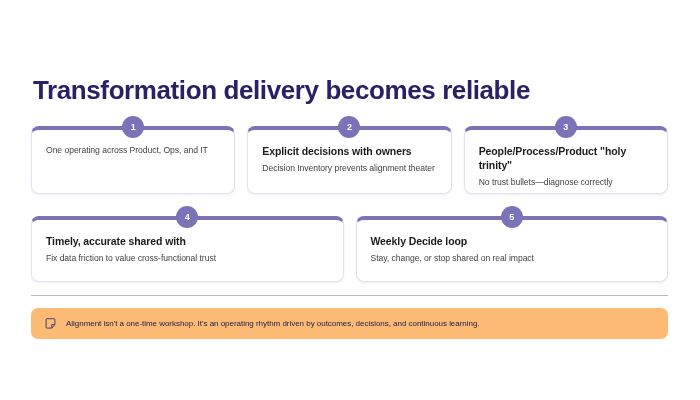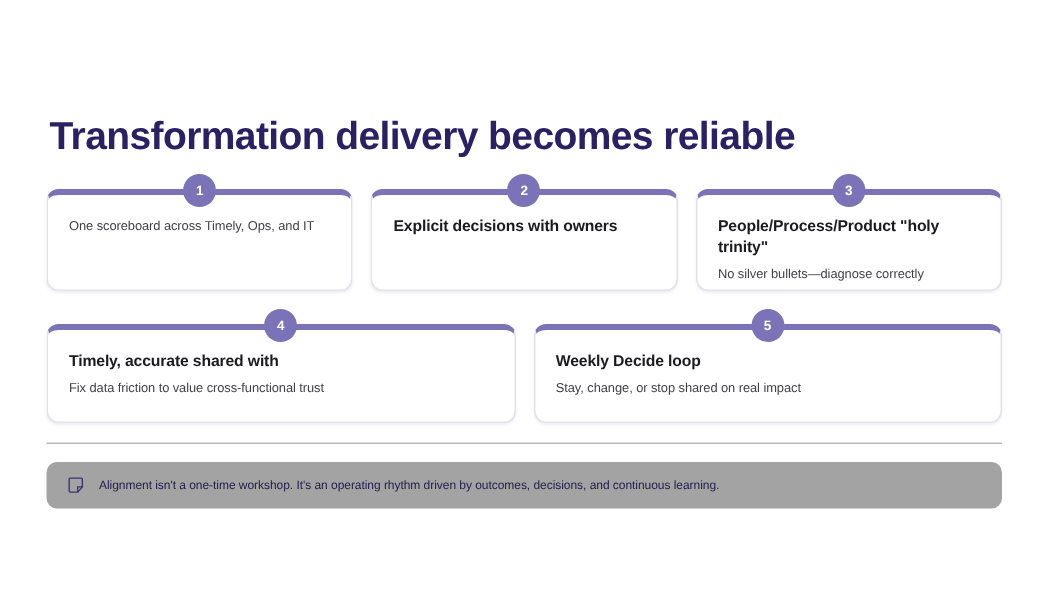--- a/index.html
+++ b/index.html
@@ -107,21 +107,21 @@
     background: #b9b8bd;
   }
 
   
   .callout {
     position: absolute;
     left: 31px;
     top: 308px;
     width: 637px;
     height: 31px;
-    background: #a3a3a3;
+    background: #fdba74;
     border-radius: 7px;
     box-sizing: border-box;
     display: flex;
     align-items: center;
     padding: 0 14px;
     gap: 10px;
   }
   .callout-icon {
     width: 11px;
     height: 11px;
@@ -139,32 +139,33 @@
 <body>
 
 <div class="slide">
 
   <h1 class="page-title">Transformation delivery becomes reliable</h1>
 
   <div class="row row-1">
 
     <div class="card">
       <div class="badge">1</div>
-      <p class="card-desc">One scoreboard across Timely, Ops, and IT</p>
+      <p class="card-desc">One operating across Product, Ops, and IT</p>
     </div>
 
     <div class="card">
       <div class="badge">2</div>
       <p class="card-title">Explicit decisions with owners</p>
+      <p class="card-desc">Decision Inventory prevents alignment theater</p>
     </div>
 
     <div class="card">
       <div class="badge">3</div>
       <p class="card-title">People/Process/Product "holy trinity"</p>
-      <p class="card-desc">No silver bullets—diagnose correctly</p>
+      <p class="card-desc">No trust bullets—diagnose correctly</p>
     </div>
 
   </div>
 
   <div class="row row-2">
 
     <div class="card">
       <div class="badge">4</div>
       <p class="card-title">Timely, accurate shared with</p>
       <p class="card-desc">Fix data friction to value cross-functional trust</p>

